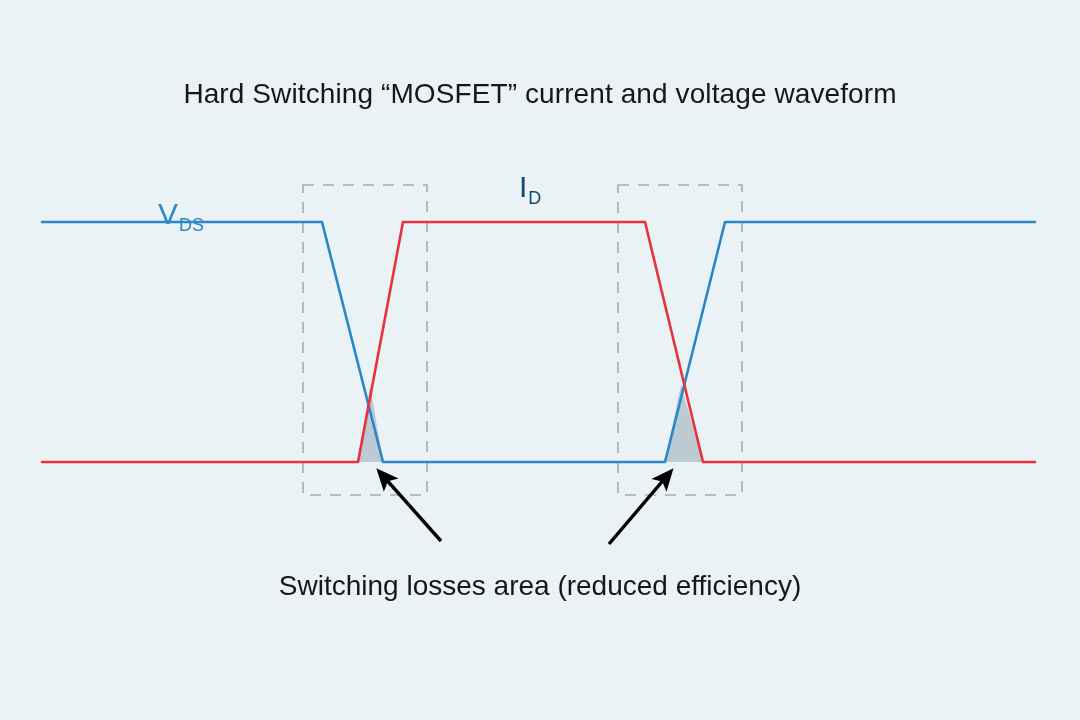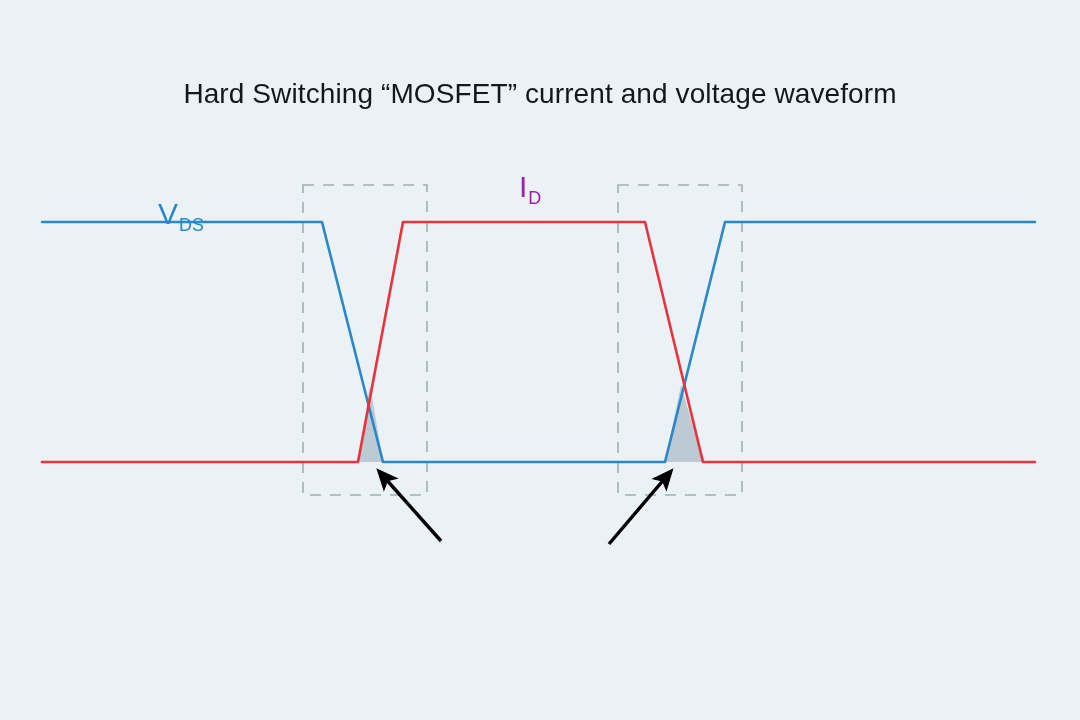--- a/index.html
+++ b/index.html
@@ -95,18 +95,19 @@
       <line id="arrow-2" stroke="#000000" stroke-width="3.4" marker-end="url(#arrowhead)" x1="609" y1="544" x2="666" y2="477"></line>
     </g>
   </svg>
 
   <div class="ttl">Hard Switching “MOSFET” current and voltage waveform</div>
 
   <div class="siglabel" id="label-vds" style="color: rgb(43, 135, 200);">
     <span>V</span><span class="sub">DS</span>
   </div>
 
-  <div class="siglabel" id="label-id" style="color: #a21caf;">
+  <div class="siglabel" id="label-id" style="color: #0c4a6e;">
     <span>I</span><span class="sub">D</span>
   </div>
 
+  <div class="cap">Switching losses area (reduced efficiency)</div>
 
 </div>
 
 </body></html>

